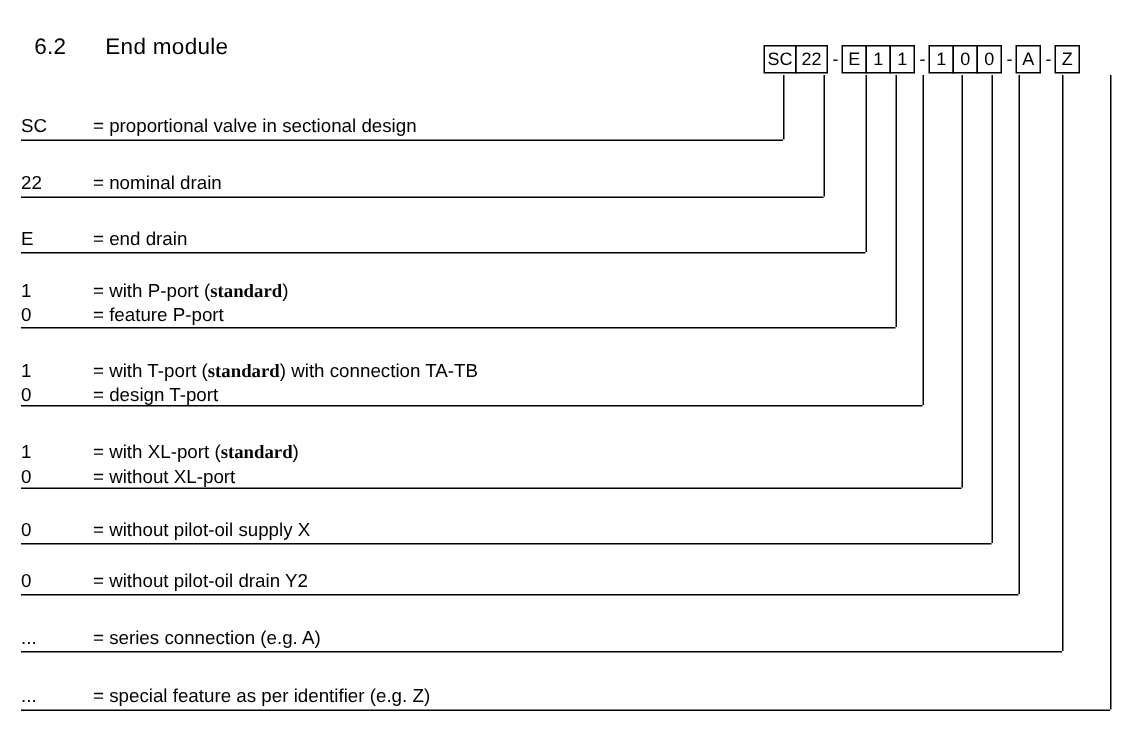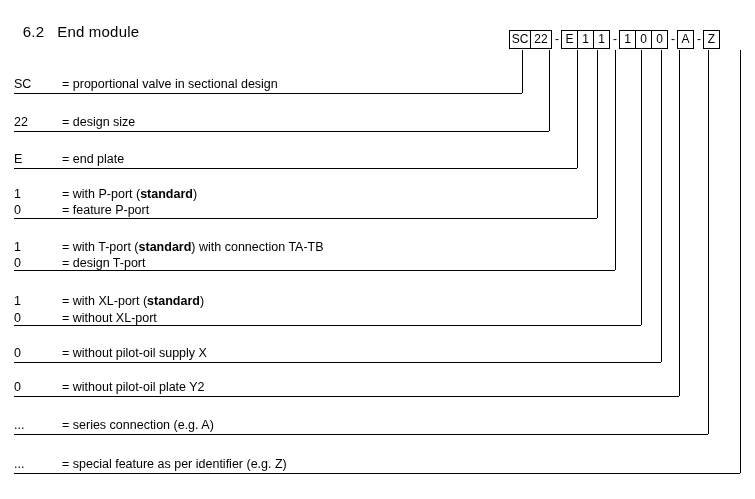--- a/index.html
+++ b/index.html
@@ -18,21 +18,21 @@
 
   
   #heading {
     position: absolute;
     left: 14px;
     top: 6px;
     font-size: 15px;
     letter-spacing: 0.2px;
     white-space: pre;
   }
-  #heading .num { margin-right: 13px; }
+  #heading .num { margin-right: 26px; }
 
   
   #code-bar {
     position: absolute;
     left: 509px;
     top: 30px;
     height: 20px;
     display: flex;
     align-items: flex-start;
   }
@@ -76,21 +76,21 @@
     position: absolute;
     left: 0;
     top: 0;
     width: 44px;
   }
   .entry .desc {
     position: absolute;
     left: 48px;
     top: 0;
   }
-  .entry .desc b { font-weight: bold; }
+  .entry .desc b { font-weight: bold; font-family: Liberation Serif, serif; }
 </style>
 </head>
 <body>
 
 <div id="heading">
   <span class="num">6.2</span><span>End module</span>
 </div>
 
 <div id="code-bar">
     <div class="code-box w2">SC</div>
@@ -124,26 +124,26 @@
 
 <div id="legend">
     <div class="leader-h" style="left: 14px; top: 93px; width: 508px;"></div>
     <div class="entry" style="left: 14px; top: 77px;">
       <span class="key">SC</span>
       <span class="desc">= proportional valve in sectional design</span>
     </div>
     <div class="leader-h" style="left: 14px; top: 131px; width: 535px;"></div>
     <div class="entry" style="left: 14px; top: 115px;">
       <span class="key">22</span>
-      <span class="desc">= design size</span>
+      <span class="desc">= nominal drain</span>
     </div>
     <div class="leader-h" style="left: 14px; top: 168px; width: 563px;"></div>
     <div class="entry" style="left: 14px; top: 152px;">
       <span class="key">E</span>
-      <span class="desc">= end plate</span>
+      <span class="desc">= end drain</span>
     </div>
     <div class="leader-h" style="left: 14px; top: 218px; width: 583px;"></div>
     <div class="entry" style="left: 14px; top: 187px;">
       <span class="key">1</span>
       <span class="desc">= with P-port (<b>standard</b>)</span>
     </div>
     <div class="entry" style="left: 14px; top: 203px;">
       <span class="key">0</span>
       <span class="desc">= feature P-port</span>
     </div>
@@ -166,21 +166,21 @@
       <span class="desc">= without XL-port</span>
     </div>
     <div class="leader-h" style="left: 14px; top: 362px; width: 647px;"></div>
     <div class="entry" style="left: 14px; top: 346px;">
       <span class="key">0</span>
       <span class="desc">= without pilot-oil supply X</span>
     </div>
     <div class="leader-h" style="left: 14px; top: 396px; width: 665px;"></div>
     <div class="entry" style="left: 14px; top: 380px;">
       <span class="key">0</span>
-      <span class="desc">= without pilot-oil plate Y2</span>
+      <span class="desc">= without pilot-oil drain Y2</span>
     </div>
     <div class="leader-h" style="left: 14px; top: 434px; width: 694px;"></div>
     <div class="entry" style="left: 14px; top: 418px;">
       <span class="key">...</span>
       <span class="desc">= series connection (e.g. A)</span>
     </div>
     <div class="leader-h" style="left: 14px; top: 473px; width: 726px;"></div>
     <div class="entry" style="left: 14px; top: 457px;">
       <span class="key">...</span>
       <span class="desc">= special feature as per identifier (e.g. Z)</span>

